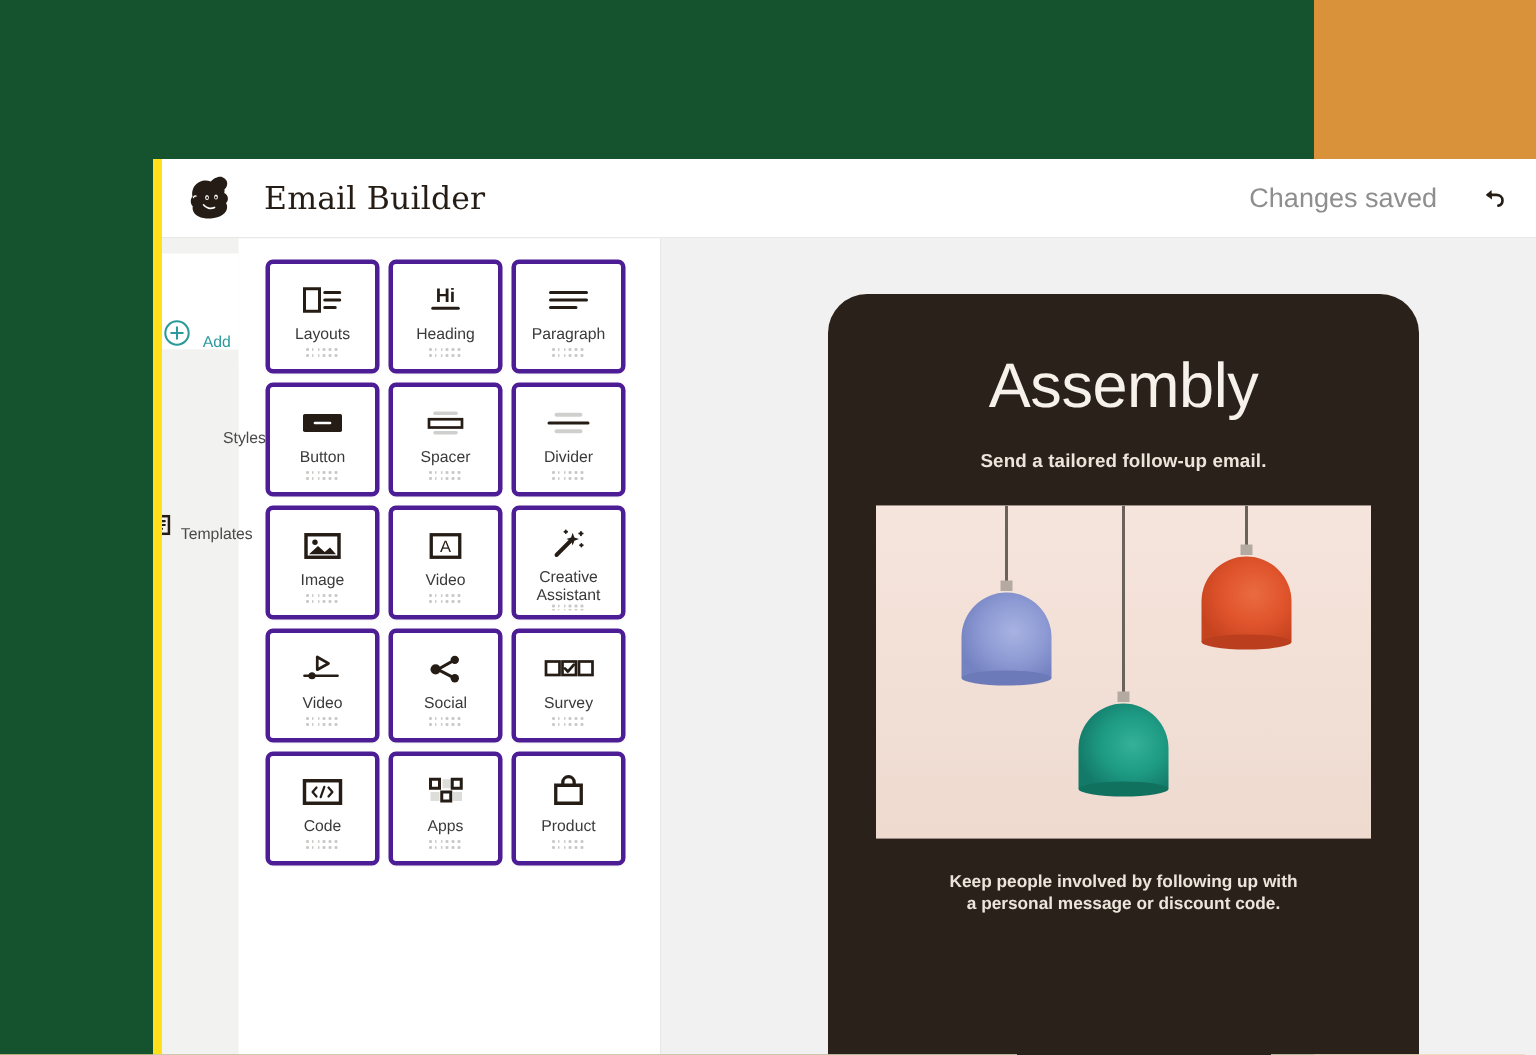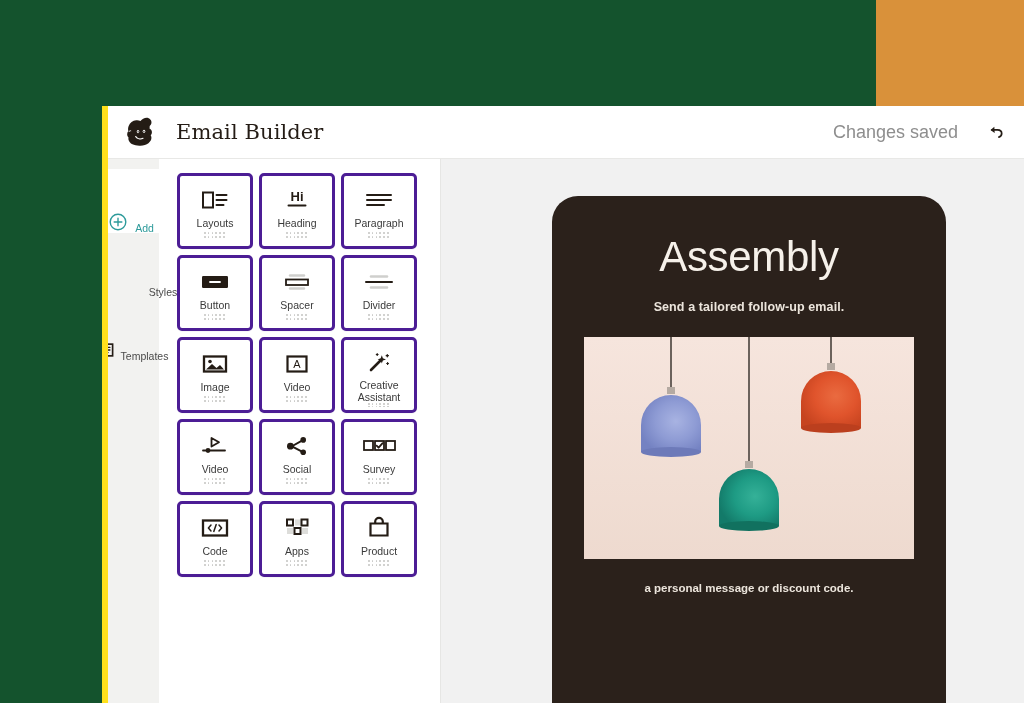--- a/index.html
+++ b/index.html
@@ -789,20 +789,21 @@
                 <path d="M135 162a30 30 0 0 1 60 0v27h-60z" fill="url(#gTeal)"></path>
                 <ellipse cx="165" cy="189" rx="30" ry="5" fill="#11715f"></ellipse>
                 <path d="M247 0v28" stroke="#6b625c" stroke-width="2"></path>
                 <rect x="243" y="26" width="8" height="7" fill="#b5aaa2"></rect>
                 <path d="M217 64a30 30 0 0 1 60 0v27h-60z" fill="url(#gOrange)"></path>
                 <ellipse cx="247" cy="91" rx="30" ry="5" fill="#bb3f1e"></ellipse>
               </svg>
             </div>
 
             <div class="email-body">
+              <div>Keep people involved by following up with</div>
               <div>a personal message or discount code.</div>
             </div>
 
 
           </div>
         </div>
       </div>
 
     </div>
   </div>

